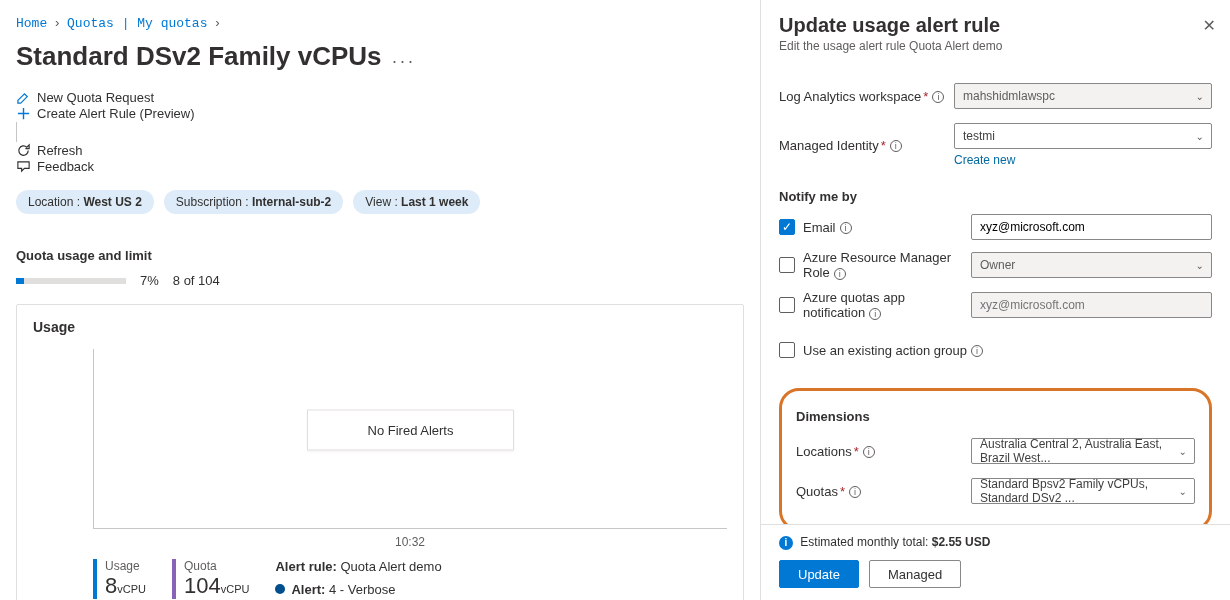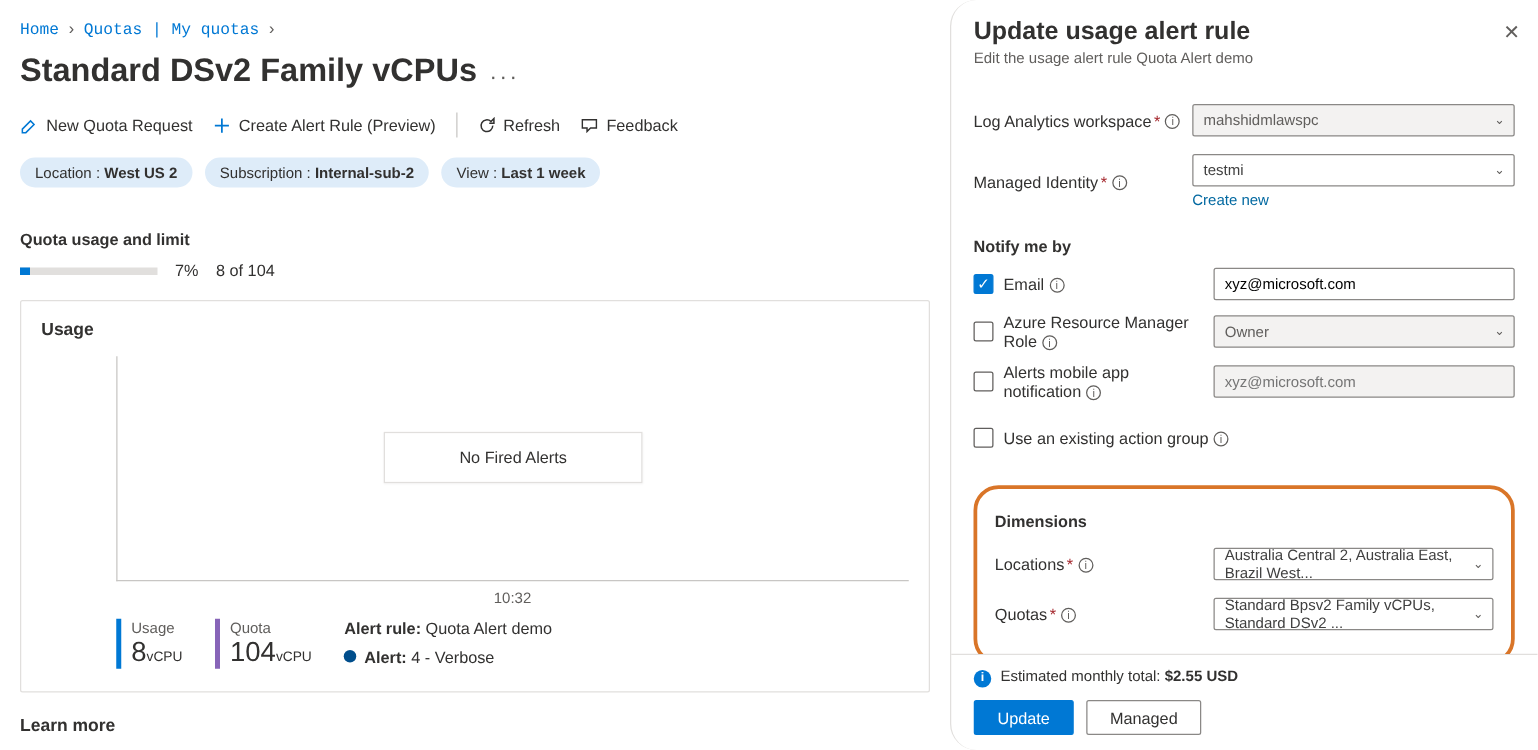--- a/index.html
+++ b/index.html
@@ -1,29 +1,29 @@
 <!DOCTYPE html>
 <html><head>
 <meta charset="utf-8">
 <style>
   * { box-sizing: border-box; }
   body { margin:0; font-family: "Segoe UI", -apple-system, sans-serif; font-size:13px; color:#323130; background:#fff; width:1230px; height:600px; overflow:hidden; display:flex; }
   .main { flex:1; padding: 16px 16px 0 16px; position:relative; }
-  .panel { width:470px; border-left:1px solid #e1dfdd; display:flex; flex-direction:column; position:relative;border-radius:21px; }
+  .panel { width:470px; border-left:1px solid #e1dfdd; display:flex; flex-direction:column; position:relative; }
 
   
   .breadcrumb { display:flex; align-items:center; gap:6px; color:#0078d4; font-size:13px; margin-bottom:10px;}
   .breadcrumb span { color:#0078d4; cursor:pointer;font-family:Liberation Mono, monospace;}
   .breadcrumb .sep { color:#605e5c; cursor:default;}
   .title-row { display:flex; align-items:flex-end; gap:10px;}
   .page-title { font-size:26px; font-weight:600; margin:0; }
   .dots { color:#605e5c; font-size:18px; cursor:pointer; letter-spacing:2px;}
   
   
-  .toolbar { display:flex; gap:16px; margin-top:18px; }
+  .toolbar { display:flex; gap:1px; margin-top:18px;flex-direction:column; }
   .tool { display:flex; align-items:center; gap:6px; color:#323130; cursor:pointer; font-size:13px;}
   .tool svg { width:15px; height:15px; }
   .tool-sep { width:1px; height:20px; background:#c8c6c4;}
   
   
   .pills { display:flex; gap:10px; margin-top:16px;}
   .pill { background:#deecf9; border-radius:12px; padding:5px 12px; font-size:12px; color:#323130;}
   .pill b { font-weight:600;}
 
   
@@ -219,21 +219,21 @@
       <div class="chk-field field-wrap">
         <div class="fake-select disabled">
             <span>Owner</span>
           </div>
         <span class="chev">⌄</span>
       </div>
     </div>
 
     <div class="chk-row">
       <div class="chk"></div>
-      <div class="chk-label"><span>Alerts mobile app notification</span><span class="info">i</span></div>
+      <div class="chk-label"><span>Azure quotas app notification</span><span class="info">i</span></div>
       <div class="chk-field"><input type="text" disabled="" placeholder="xyz@microsoft.com" style=""></div>
     </div>
 
     <div class="chk-row" style="margin-top:22px;">
       <div class="chk"></div>
       <div><span>Use an existing action group</span><span class="info">i</span></div>
     </div>
 
     <div class="highlight">
       <div class="section-label" style="margin-top:0;">Dimensions</div>

